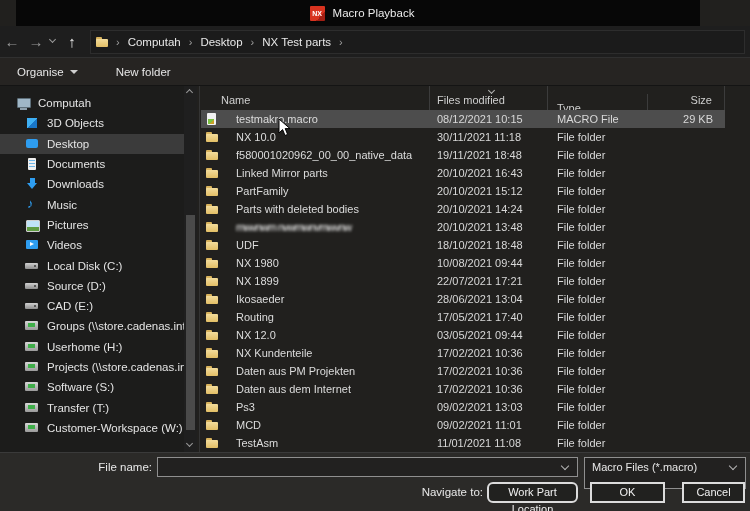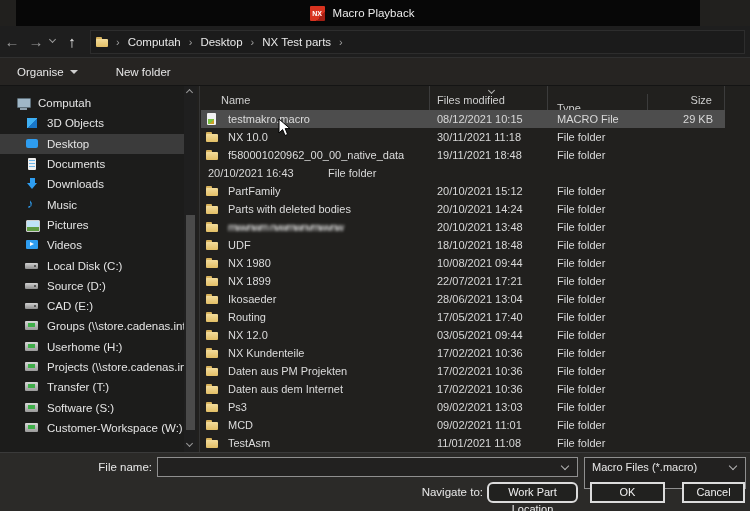--- a/index.html
+++ b/index.html
@@ -48,21 +48,21 @@
   .hcell[data-col="name"]{width:229px;padding-left:20px;}
   .hcell[data-col="date"]{width:118px;padding-left:7px;}
   .hcell[data-col="type"]{width:100px;padding-left:9px;margin-top:8px;}
   .hcell[data-col="size"]{width:77px;text-align:right;padding-right:12px;}
   .hcell .chev{display:none;}
   .hcell[data-sort="desc"] .chev{display:block;left:50%;top:2px;border-color:#b5b5b5;}
   .rows{position:absolute;left:0;top:24px;width:524px;}
   .row{display:flex;height:18px;align-items:center;}
   .row.selected{background:#4d4d4d;}
   .cell{white-space:nowrap;overflow:hidden;}
-  .c-name{width:229px;display:flex;align-items:center;gap:8px;padding-left:4px;}
+  .c-name{width:229px;display:flex;align-items:center;gap:16px;padding-left:4px;}
   .c-date{width:118px;padding-left:7px;color:#d8d8d8;}
   .c-type{width:100px;padding-left:9px;color:#d8d8d8;}
   .c-size{width:77px;text-align:right;padding-right:12px;color:#d8d8d8;}
   .row.redacted .nm{filter:blur(1.4px);letter-spacing:-1px;color:#fff;}
 
   
   .ic{width:15px;height:14px;position:relative;display:inline-block;flex:none;}
   .ic::before,.ic::after{content:"";position:absolute;}
   [data-icon="folder"]::before{left:1px;top:2px;width:6px;height:3px;background:#d9b35c;border-radius:1px 1px 0 0;}
   [data-icon="folder"]::after{left:1px;top:4px;width:12px;height:8px;background:linear-gradient(180deg,#f3dc9b,#e3bf66);border-radius:1px;}
@@ -219,26 +219,26 @@
           <span>Userhome (H:)</span>
         </div>
 
         <div class="si" data-indent="child">
           <span class="ic" data-icon="netdrive"></span>
           <span>Projects (\\store.cadenas.intern</span>
         </div>
 
         <div class="si" data-indent="child">
           <span class="ic" data-icon="netdrive"></span>
+          <span>Software (S:)</span>
+        </div>
+
+        <div class="si" data-indent="child">
+          <span class="ic" data-icon="netdrive"></span>
           <span>Transfer (T:)</span>
-        </div>
-
-        <div class="si" data-indent="child">
-          <span class="ic" data-icon="netdrive"></span>
-          <span>Software (S:)</span>
         </div>
 
         <div class="si" data-indent="child">
           <span class="ic" data-icon="netdrive"></span>
           <span>Customer-Workspace (W:)</span>
         </div>
 
     </div>
     <div class="sb-scroll">
       <span class="chev up"></span>
@@ -297,20 +297,24 @@
             <span class="cell c-name">
               <span class="ic" data-icon="folder"></span>
               <span class="nm">f580001020962_00_00_native_data</span>
             </span>
             <span class="cell c-date">19/11/2021 18:48</span>
             <span class="cell c-type">File folder</span>
             <span class="cell c-size"></span>
           </div>
 
           <div class="row">
+            <span class="cell c-name">
+              <span class="ic" data-icon="folder"></span>
+              <span class="nm">Linked Mirror parts</span>
+            </span>
             <span class="cell c-date">20/10/2021 16:43</span>
             <span class="cell c-type">File folder</span>
             <span class="cell c-size"></span>
           </div>
 
           <div class="row">
             <span class="cell c-name">
               <span class="ic" data-icon="folder"></span>
               <span class="nm">PartFamily</span>
             </span>

